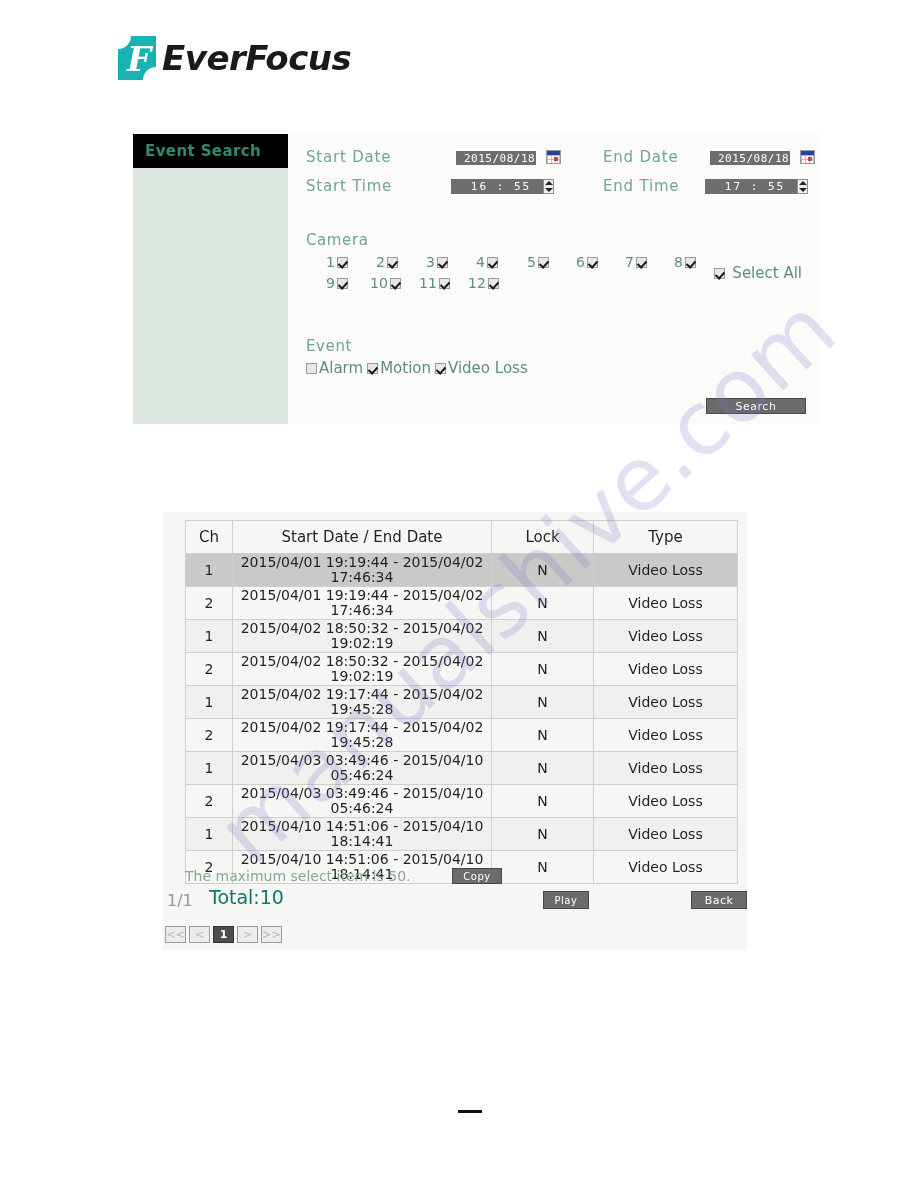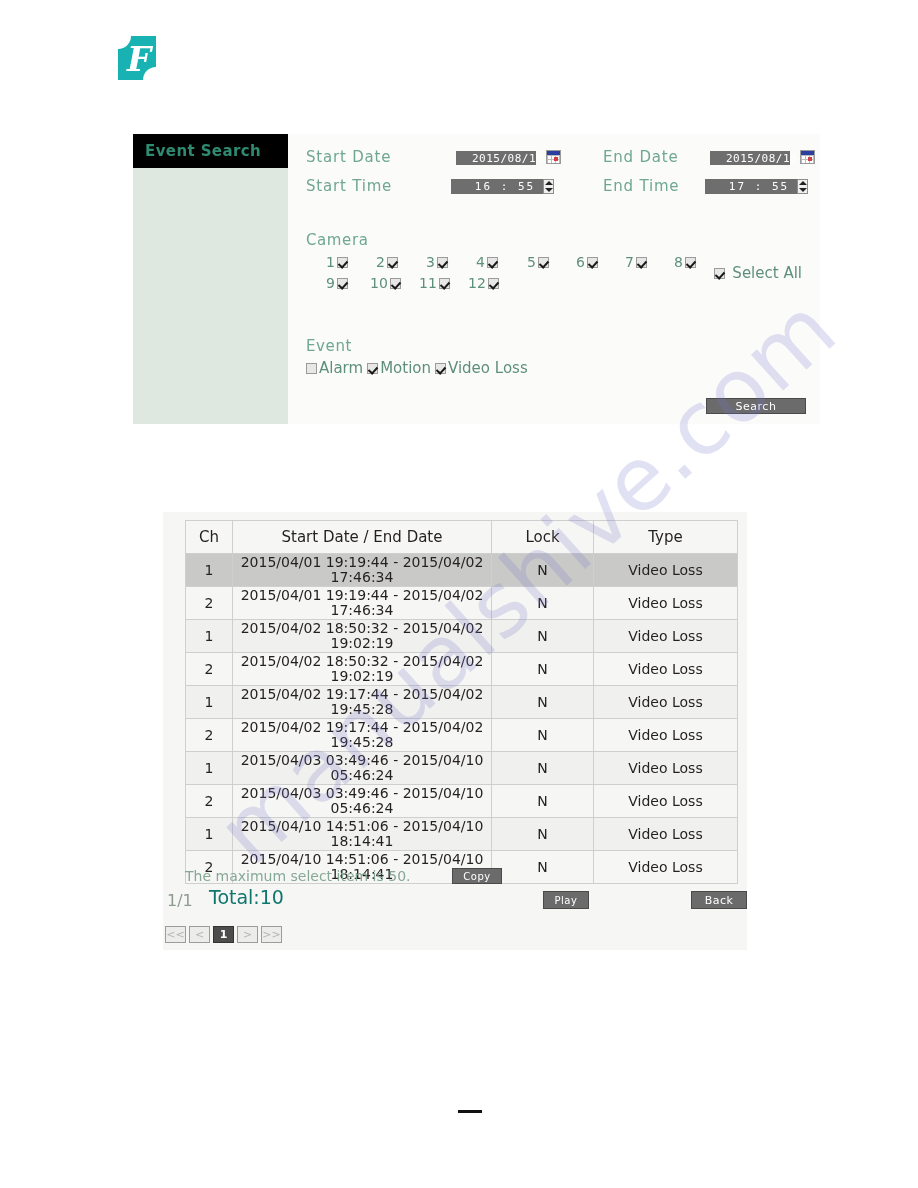--- a/index.html
+++ b/index.html
@@ -133,21 +133,21 @@
     letter-spacing: 0.8px;
   }
   .dark-input {
     position: absolute;
     background: #6e6e6e;
     color: #ffffff;
     font-family: "DejaVu Sans Mono", monospace;
     font-size: 11px;
     letter-spacing: 0.5px;
     box-sizing: border-box;
-    padding-left: 16px;
+    padding-left: 8px;
     display: flex;
     align-items: center;
   }
   .date-input { width: 80px; height: 14px; }
   .time-input {
     width: 92px; height: 15px;
     justify-content: center;
     letter-spacing: 2px;
   }
 
@@ -401,20 +401,21 @@
 </head>
 <body>
 
 <div id="logo-block">
   <div class="logo-mark">
     <div class="sq"></div>
     <div class="notch-tl"></div>
     <div class="notch-br"></div>
     <div class="f-glyph">F</div>
   </div>
+  <div class="logo-word">EverFocus</div>
 </div>
 
 <div id="search-panel">
 
   <div id="search-sidebar">
     <div class="side-tab active">Event Search</div>
   </div>
 
   <div id="search-body">
 

